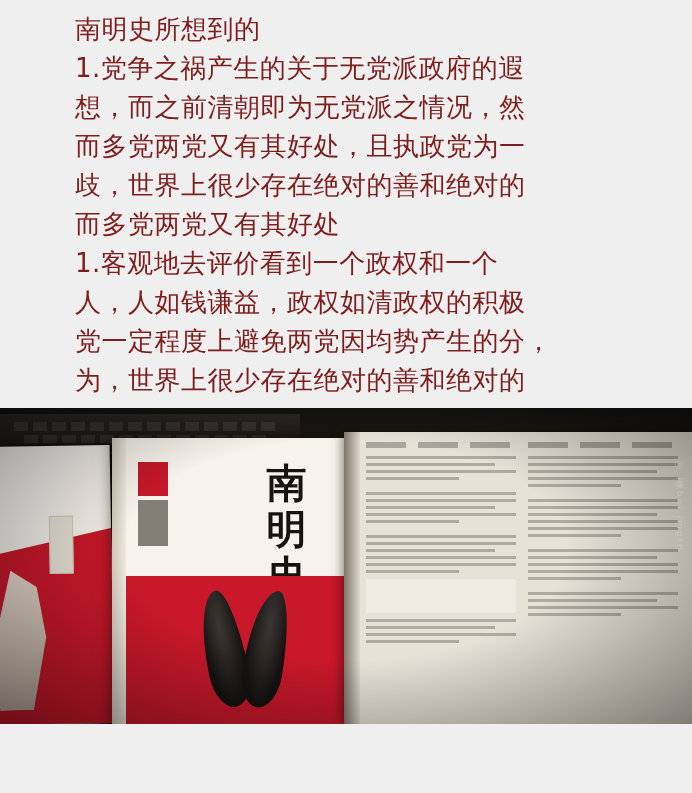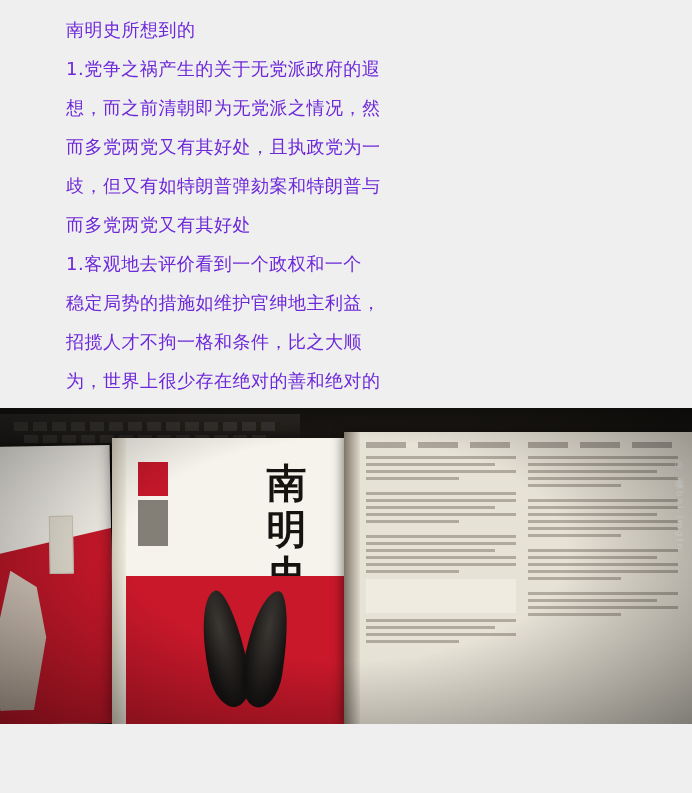--- a/index.html
+++ b/index.html
@@ -20,26 +20,27 @@
     background: #efefef;
     display: flex;
     flex-direction: column;
   }
   .text-block {
     padding: 10px 16px 8px 66px;
     box-sizing: border-box;
     background: #efefef;
   }
   .text-line {
-    font-size: 18px;
+    font-size: 26px;
     line-height: 39px;
-    color: #6d28d9;
+    color: #7f1d1d;
     letter-spacing: 0.5px;
     white-space: pre;
     font-family: "DejaVu Sans", sans-serif;
+    margin-left: 9px;
   }
   .photo {
     position: relative;
     width: 692px;
     height: 316px;
     background: #120f0e;
     overflow: hidden;
     flex: none;
   }
   
@@ -215,25 +216,25 @@
 </head>
 <body>
 
 <div class="page">
 
   <div class="text-block">
     <div class="text-line">南明史所想到的</div>
     <div class="text-line">1.党争之祸产生的关于无党派政府的遐</div>
     <div class="text-line">想，而之前清朝即为无党派之情况，然</div>
     <div class="text-line">而多党两党又有其好处，且执政党为一</div>
-    <div class="text-line">歧，但又有如特朗普弹劾案和特朗普与</div>
+    <div class="text-line">歧，世界上很少存在绝对的善和绝对的</div>
     <div class="text-line">而多党两党又有其好处</div>
     <div class="text-line">1.客观地去评价看到一个政权和一个</div>
-    <div class="text-line">稳定局势的措施如维护官绅地主利益，</div>
-    <div class="text-line">招揽人才不拘一格和条件，比之大顺</div>
+    <div class="text-line">人，人如钱谦益，政权如清政权的积极</div>
+    <div class="text-line">党一定程度上避免两党因均势产生的分，</div>
     <div class="text-line">为，世界上很少存在绝对的善和绝对的</div>
   </div>
 
   <div class="photo">
     <div class="desk-top"></div>
     <div class="keyboard"></div>
 
     <div class="book-left">
       <div class="red"></div>
       <div class="white-figure"></div>

